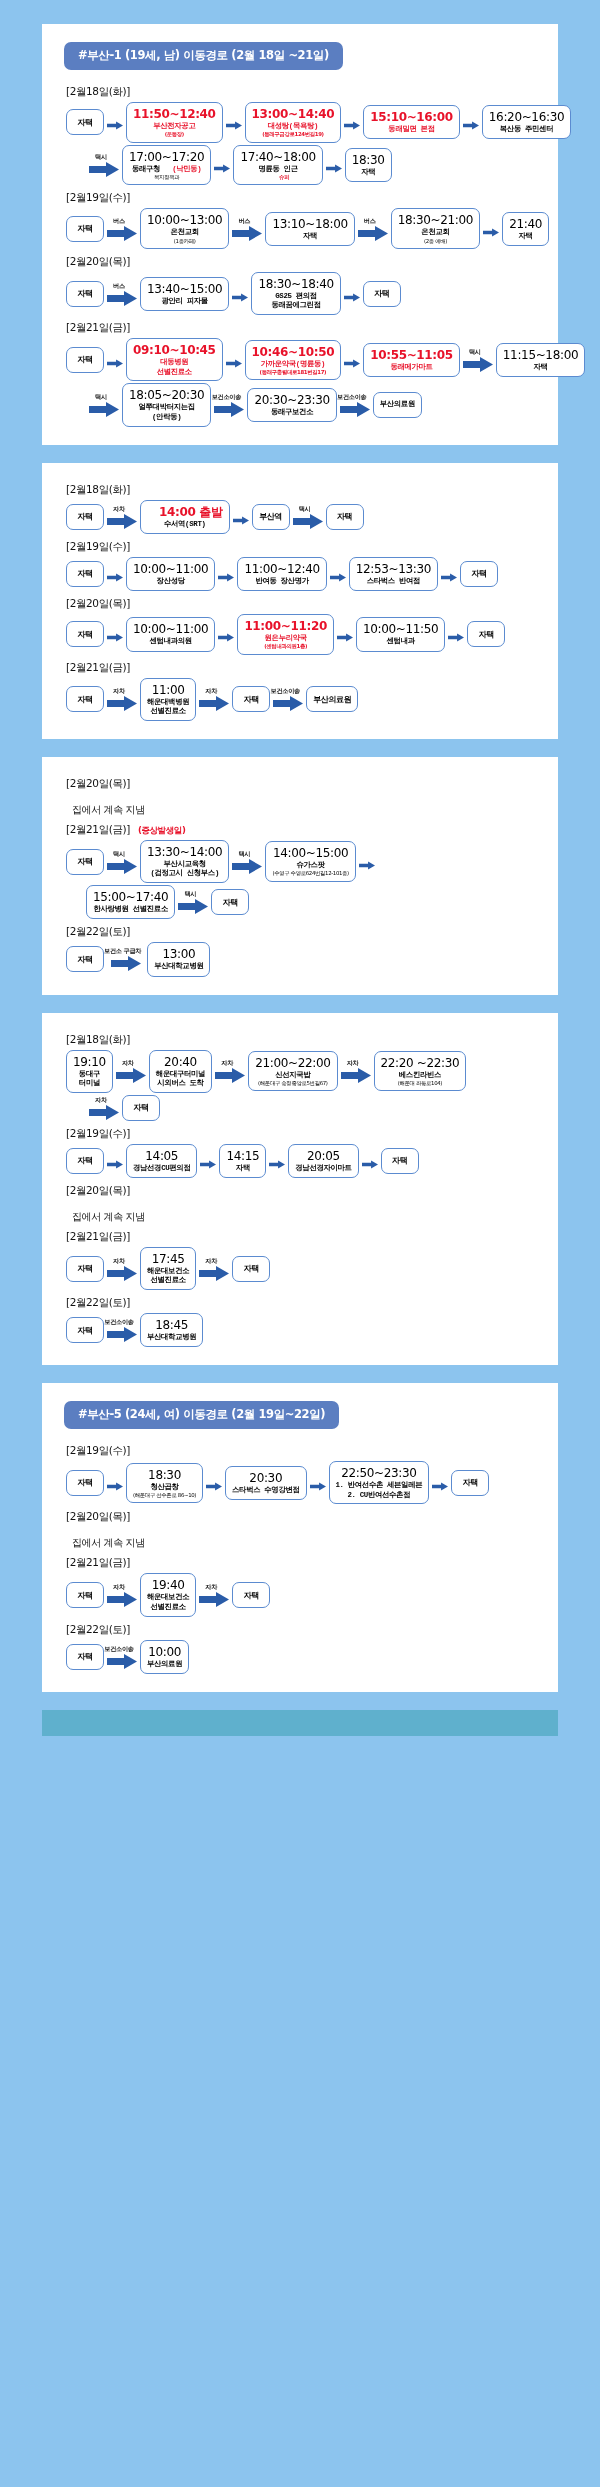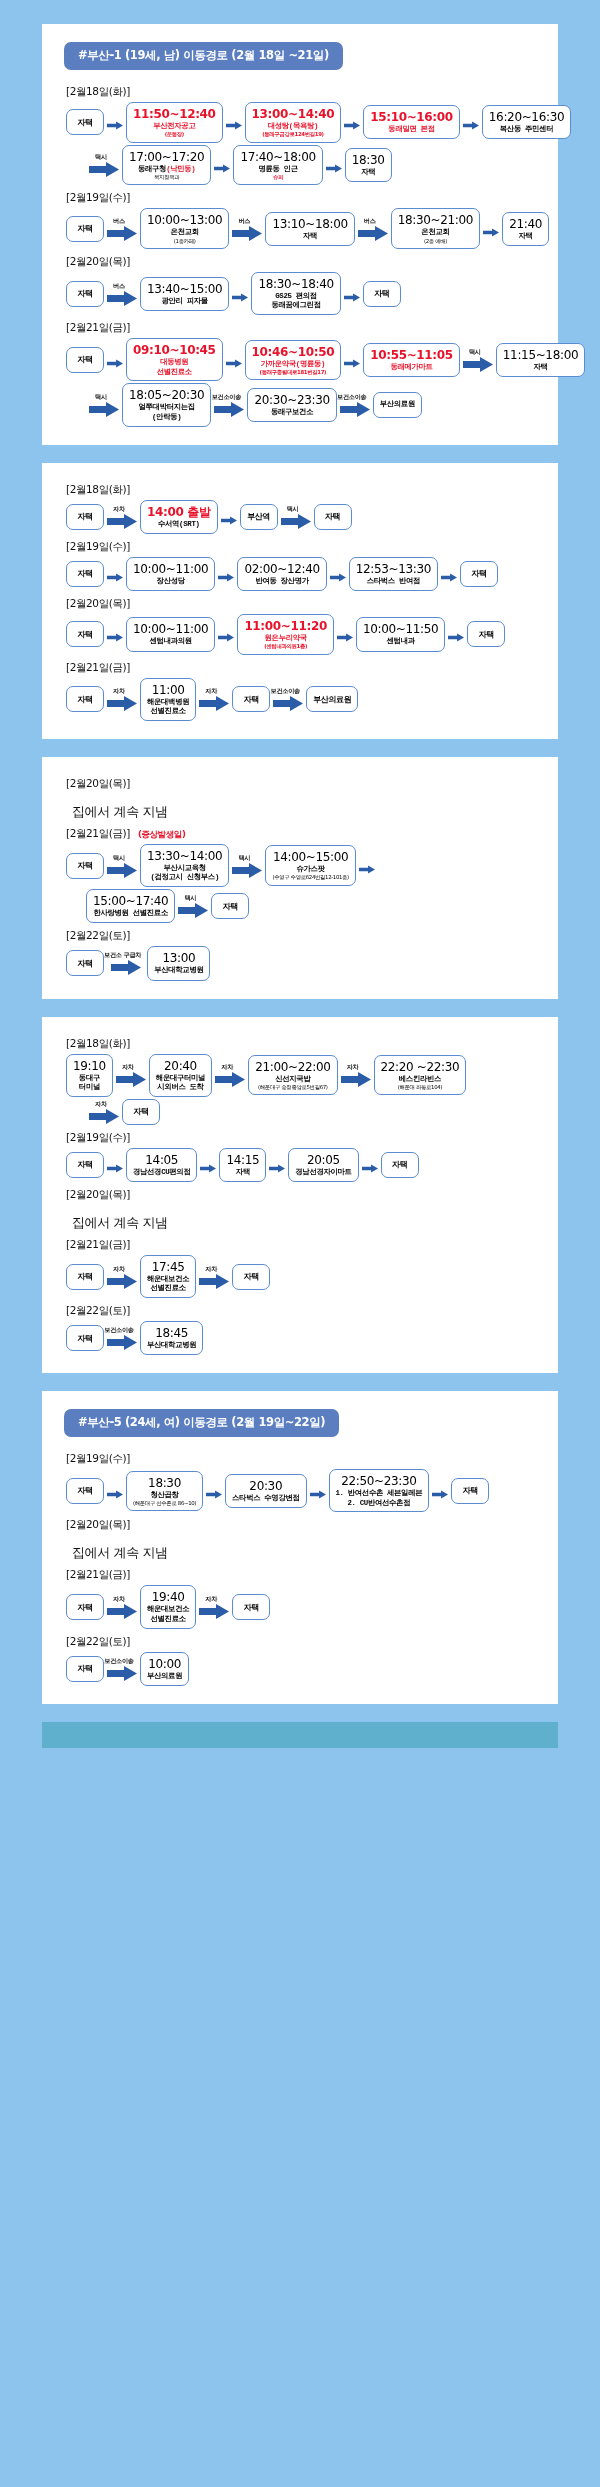--- a/index.html
+++ b/index.html
@@ -46,21 +46,21 @@
     color: #111;
     white-space: nowrap;
   }
   .day-label .symptom {
     color: #e8122a;
     font-weight: bold;
     font-size: 8.5px;
     margin-left: 8px;
   }
   .note {
-    font-size: 13px;
+    font-size: 10px;
     letter-spacing: -0.4px;
     margin: 12px 0 4px 16px;
     color: #111;
   }
   .row {
     display: flex;
     align-items: center;
     flex-wrap: nowrap;
     margin: 2px 0 2px 10px;
   }
@@ -75,21 +75,21 @@
     flex-direction: column;
     justify-content: center;
     box-sizing: border-box;
     white-space: nowrap;
   }
   .node .l1 { font-size: 12px; line-height: 1.25; letter-spacing: -0.35px; }
   .node .l2 { font-size: 7.4px; line-height: 1.25; letter-spacing: -0.35px; font-weight: bold; font-family: Liberation Mono, monospace; }
   .node .l3 { font-size: 5.4px; line-height: 1.2; letter-spacing: -0.35px; }
   .node.home { font-size: 8px; font-weight: bold; letter-spacing: -0.4px; min-width: 38px; }
   .node.red .l1, .node.red .l2, .node.red .l3 { color: #e8122a; font-weight: bold; }
-  .node .hl { color: #e8122a; font-weight: bold; }
+  .node .hl { color: #e8122a; font-weight: bold; margin-left: 12px; }
 
   .arrow {
     position: relative;
     display: flex;
     flex-direction: column;
     align-items: center;
     justify-content: flex-end;
     margin: 0 3px;
     flex: 0 0 auto;
   }
@@ -459,21 +459,21 @@
           </div>
           <div class="arrow">
             <span class="mode empty">·</span>
             <span class="glyph">
               <svg class="ar" width="16" height="11" viewBox="0 0 30 15">
                 <polygon points="0,4 17,4 17,0 30,7.5 17,15 17,11 0,11" fill="#2a5ca8"></polygon>
               </svg>
             </span>
           </div>
           <div class="node">
-            <span class="l1">02:00~12:40</span>
+            <span class="l1">11:00~12:40</span>
             <span class="l2">반여동 장산명가</span>
           </div>
           <div class="arrow">
             <span class="mode empty">·</span>
             <span class="glyph">
               <svg class="ar" width="16" height="11" viewBox="0 0 30 15">
                 <polygon points="0,4 17,4 17,0 30,7.5 17,15 17,11 0,11" fill="#2a5ca8"></polygon>
               </svg>
             </span>
           </div>

